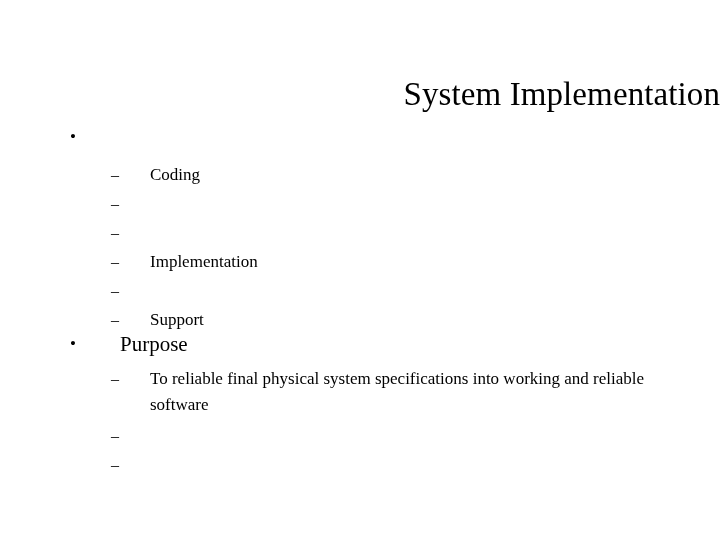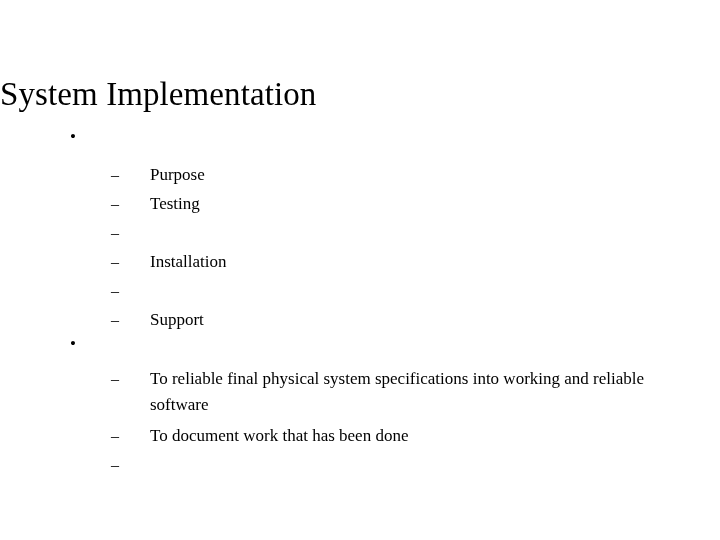--- a/index.html
+++ b/index.html
@@ -22,21 +22,21 @@
     top: 0;
     width: 720px;
     height: 540px;
     background: #ffffff;
   }
   .slide-title {
     position: absolute;
     left: 0;
     top: 52px;
     width: 720px;
-    text-align: left;
+    text-align: right;
     font-size: 33px;
     line-height: 40px;
     font-weight: normal;
     letter-spacing: 0.1px;
     color: #000000;
     white-space: nowrap;
   }
   .body-block {
     position: absolute;
     left: 0;
@@ -134,58 +134,57 @@
 
     <div class="group-activities">
 
       <div class="l1">
         <span class="marker">•</span>
       </div>
 
       <ul class="l2-list">
         <li class="l2">
           <span class="marker">–</span>
-          <span class="l2-text">Purpose</span>
-        </li>
-        <li class="l2">
-          <span class="marker">–</span>
-          <span class="l2-text">Testing</span>
+          <span class="l2-text">Coding</span>
         </li>
         <li class="l2">
           <span class="marker">–</span>
         </li>
         <li class="l2">
           <span class="marker">–</span>
-          <span class="l2-text">Installation</span>
+        </li>
+        <li class="l2">
+          <span class="marker">–</span>
+          <span class="l2-text">Implementation</span>
         </li>
         <li class="l2">
           <span class="marker">–</span>
         </li>
         <li class="l2">
           <span class="marker">–</span>
           <span class="l2-text">Support</span>
         </li>
       </ul>
 
     </div>
 
     <div class="group-purpose">
 
       <div class="l1 purpose">
         <span class="marker">•</span>
+        <span class="l1-text">Purpose</span>
       </div>
 
       <ul class="l2-list">
         <li class="l2 wrapped">
           <span class="marker">–</span>
           <span class="l2-text">To reliable final physical system specifications into working and reliable software</span>
         </li>
         <li class="l2">
           <span class="marker">–</span>
-          <span class="l2-text">To document work that has been done</span>
         </li>
         <li class="l2">
           <span class="marker">–</span>
         </li>
       </ul>
 
     </div>
 
   </div>
 </div>

